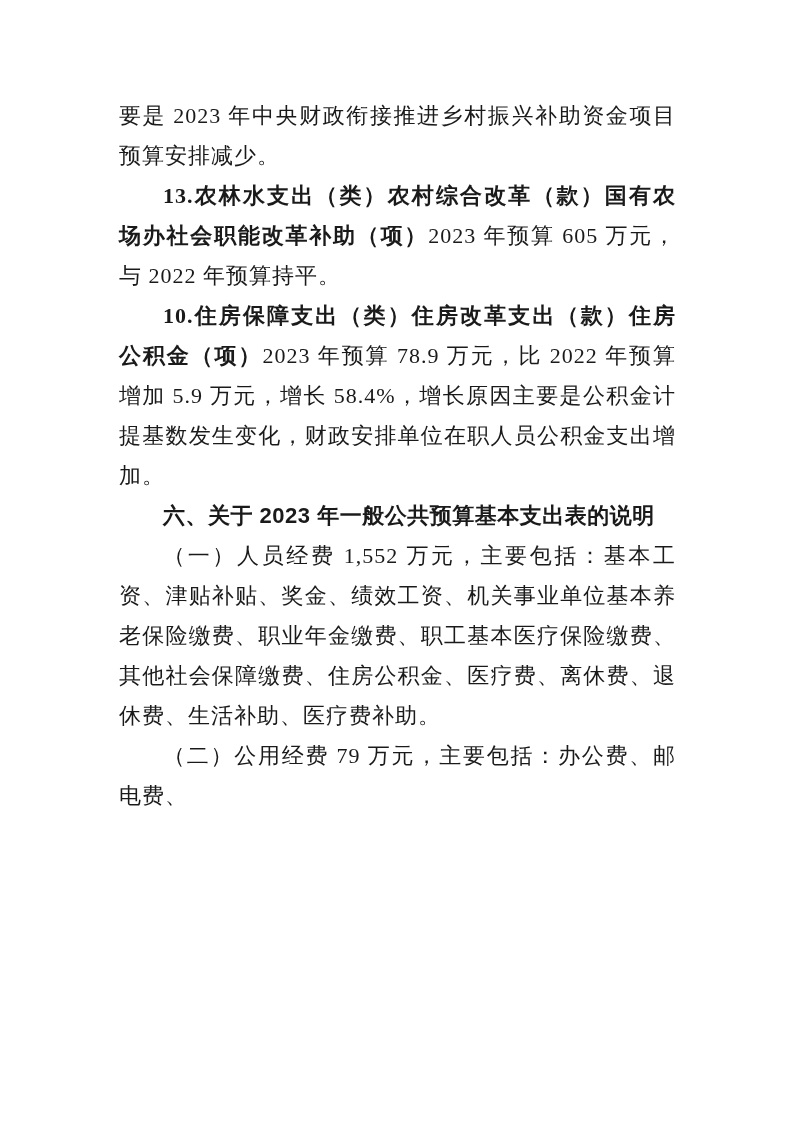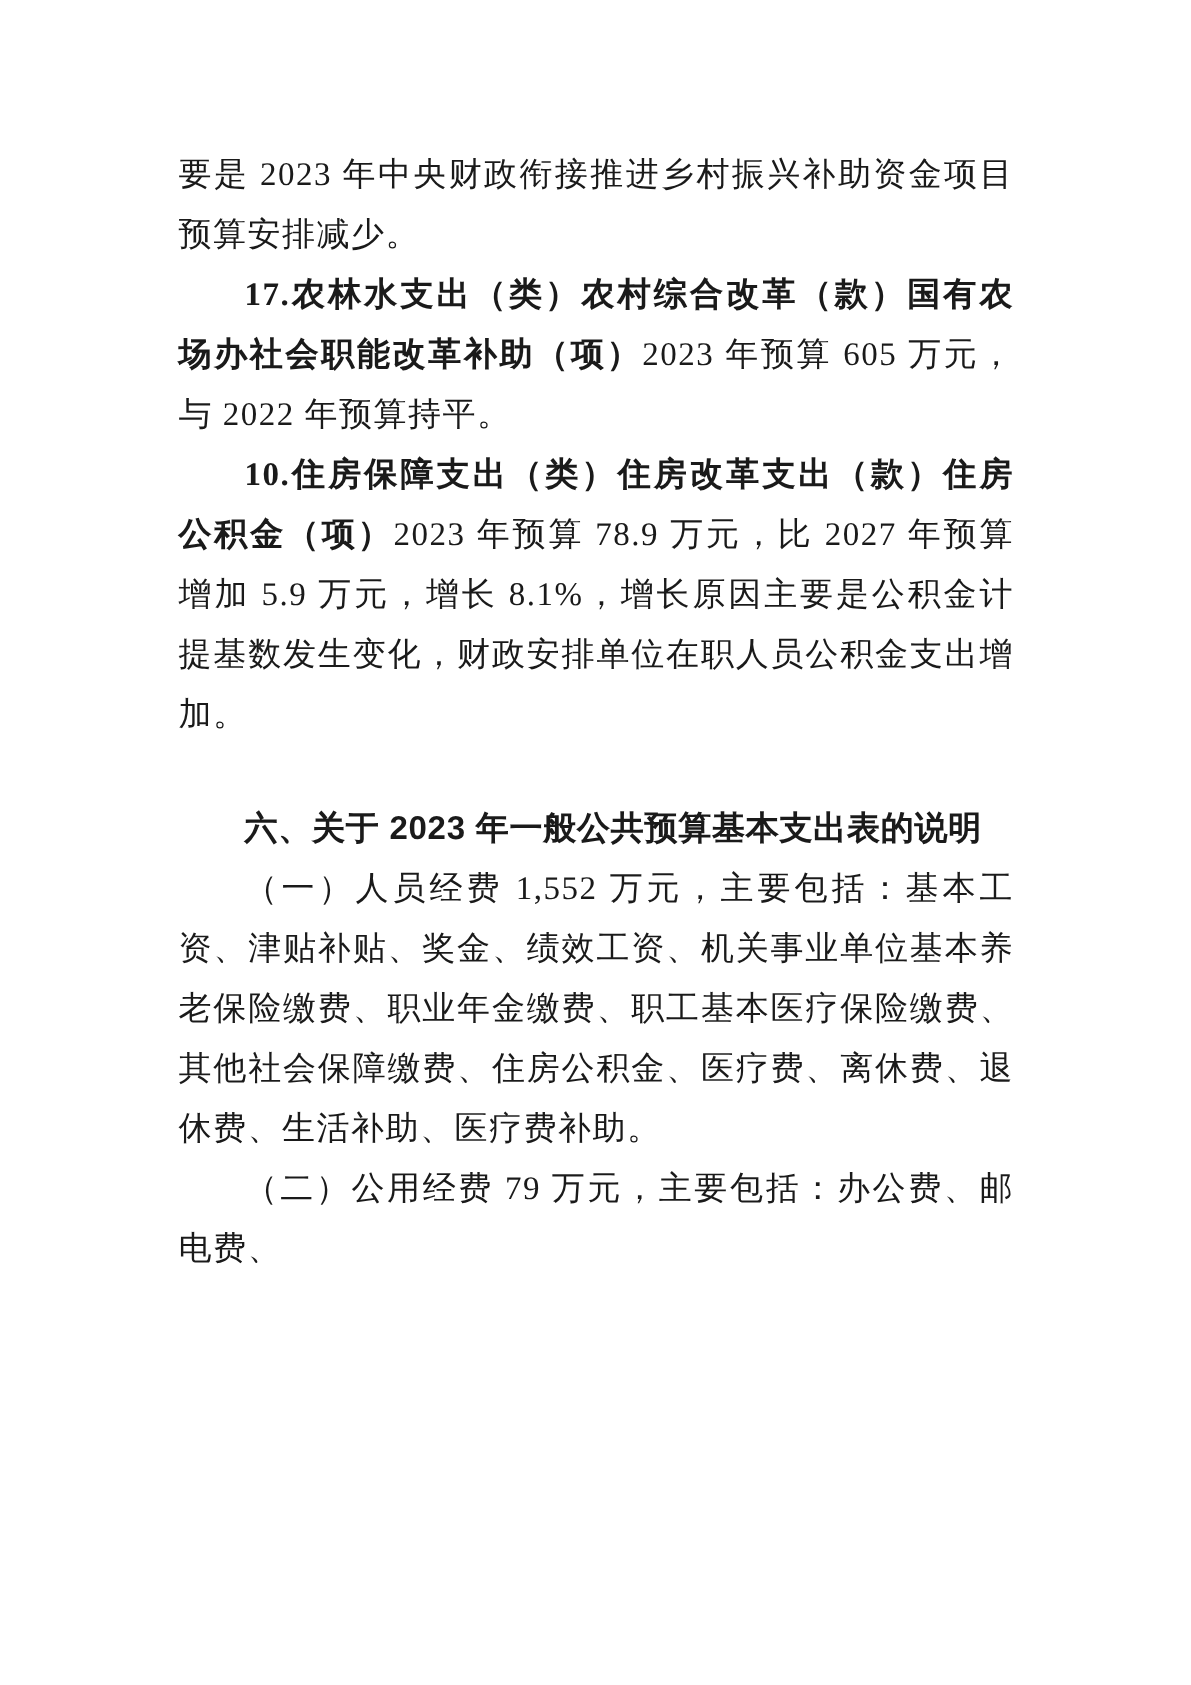--- a/index.html
+++ b/index.html
@@ -34,40 +34,39 @@
   .para.no-indent {
     text-indent: 0;
   }
   .run.bold {
     font-weight: bold;
   }
   .para.heading {
     font-family: "Liberation Sans", sans-serif;
     font-weight: bold;
     letter-spacing: 0.5px;
-    margin-top: 36px;
   }
   .footer {
     position: absolute;
     top: 1028px;
     right: 118px;
     font-size: 10px;
     line-height: 20px;
     color: #1a1a1a;
     font-family: "Liberation Serif", serif;
   }
 </style>
 </head>
 <body>
 
 <div class="page">
   <div class="content">
       <p class="para no-indent"><span class="run">要是 2023 年中央财政衔接推进乡村振兴补助资金项目预算安排减少。</span></p>
-      <p class="para"><span class="run bold">17.农林水支出（类）农村综合改革（款）国有农场办社会职能改革补助（项）</span><span class="run">2023 年预算 605 万元，与 2022 年预算持平。</span></p>
-      <p class="para"><span class="run bold">10.住房保障支出（类）住房改革支出（款）住房公积金（项）</span><span class="run">2023 年预算 78.9 万元，比 2027 年预算增加 5.9 万元，增长 8.1%，增长原因主要是公积金计提基数发生变化，财政安排单位在职人员公积金支出增加。</span></p>
+      <p class="para"><span class="run bold">13.农林水支出（类）农村综合改革（款）国有农场办社会职能改革补助（项）</span><span class="run">2023 年预算 605 万元，与 2022 年预算持平。</span></p>
+      <p class="para"><span class="run bold">10.住房保障支出（类）住房改革支出（款）住房公积金（项）</span><span class="run">2023 年预算 78.9 万元，比 2022 年预算增加 5.9 万元，增长 58.4%，增长原因主要是公积金计提基数发生变化，财政安排单位在职人员公积金支出增加。</span></p>
       <p class="para heading"><span class="run bold">六、关于 2023 年一般公共预算基本支出表的说明</span></p>
       <p class="para"><span class="run">（一）人员经费 1,552 万元，主要包括：基本工资、津贴补贴、奖金、绩效工资、机关事业单位基本养老保险缴费、职业年金缴费、职工基本医疗保险缴费、其他社会保障缴费、住房公积金、医疗费、离休费、退休费、生活补助、医疗费补助。</span></p>
       <p class="para"><span class="run">（二）公用经费 79 万元，主要包括：办公费、邮电费、</span></p>
     </div>
   <div class="footer">
     <span>- 26 -</span>
   </div>
 </div>
 
 </body></html>

